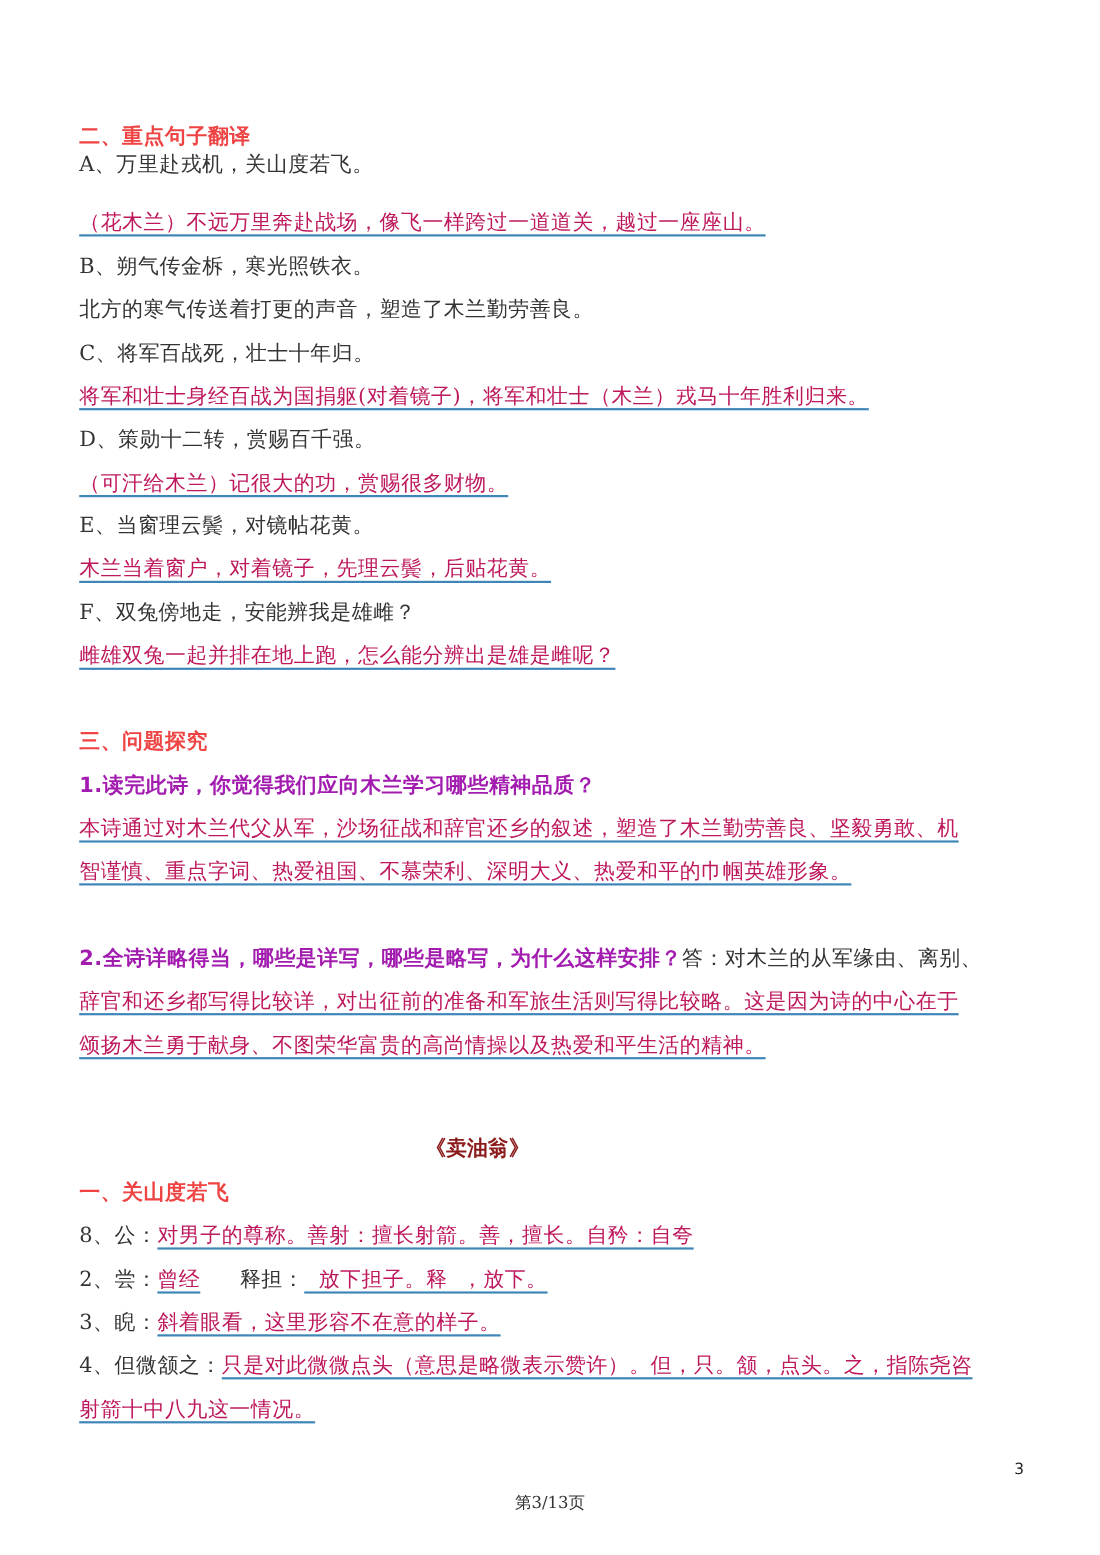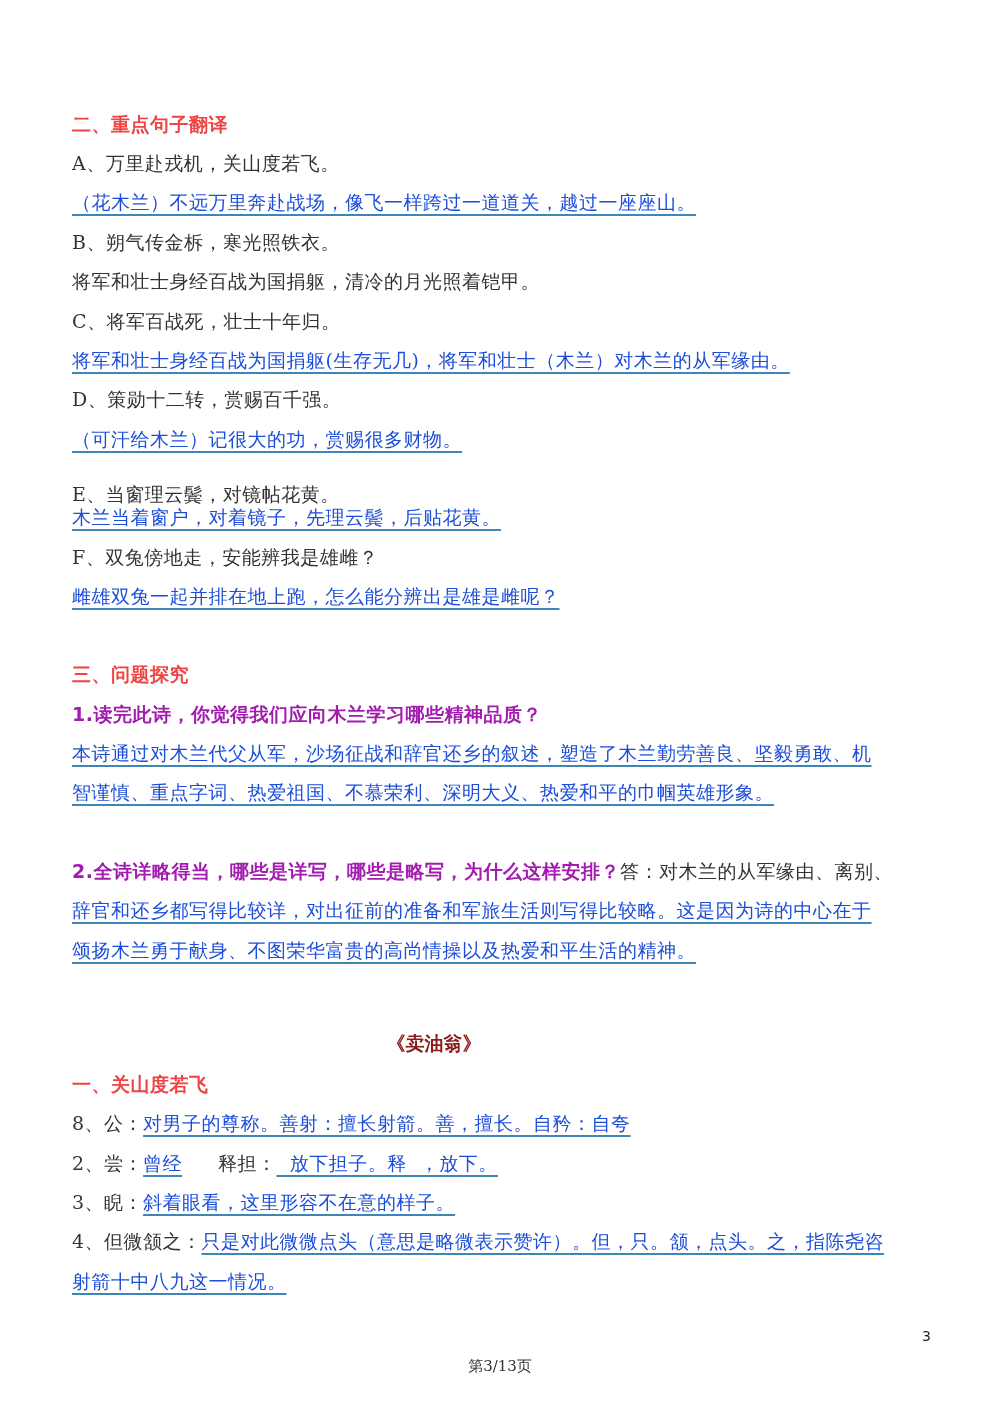--- a/index.html
+++ b/index.html
@@ -1,40 +1,40 @@
 <!DOCTYPE html>
 <html><head>
 <meta charset="utf-8">
 <style>
   html, body { margin:0; padding:0; background:#ffffff; }
   body { width:1000px; height:1414px; position:relative; overflow:hidden;
          font-family:"DejaVu Serif","Liberation Serif",serif; color:#333333; }
   .line { position:absolute; left:72px; font-size:19px; line-height:26px; white-space:nowrap; letter-spacing:0.5px; }
   .heading { color:#ef4444; font-weight:bold; font-family:"DejaVu Sans","Liberation Sans",sans-serif; font-size:19px; }
   .question { color:#a21caf; font-weight:bold; font-family:"DejaVu Sans","Liberation Sans",sans-serif; }
-  .ans { color:#1d4ed8; text-decoration:underline; text-decoration-color:#3f86b8; text-underline-offset:5px; text-decoration-thickness:1.5px; }
+  .ans { color:#be185d; text-decoration:underline; text-decoration-color:#3f86b8; text-underline-offset:5px; text-decoration-thickness:1.5px; }
   .plain { color:#333333; }
   .title { position:absolute; left:0; width:868px; text-align:center; top:1031px; font-size:19px; color:#8b1a1a; font-weight:bold; font-family:"DejaVu Sans","Liberation Sans",sans-serif; }
   .pnum { position:absolute; left:922px; top:1328px; font-size:14px; color:#222; font-family:"DejaVu Sans","Liberation Sans",sans-serif; }
   .pfooter { position:absolute; left:0; width:1000px; text-align:center; top:1357px; font-size:15px; color:#333; }
 </style>
 </head>
 <body>
 
 <div class="line heading" style="top:111px;">二、重点句子翻译</div>
 
-<div class="line plain" style="top:150px;">A、万里赴戎机，关山度若飞。</div>
+<div class="line plain" style="top:136px;">A、万里赴戎机，关山度若飞。</div>
 <div class="line ans" style="top:189px;">（花木兰）不远万里奔赴战场，像飞一样跨过一道道关，越过一座座山。</div>
 <div class="line plain" style="top:229px;">B、朔气传金柝，寒光照铁衣。</div>
-<div class="line plain" style="top:268px;">将军和壮士身经百战为国捐躯，清冷的月光照着铠甲。</div>
+<div class="line plain" style="top:268px;">北方的寒气传送着打更的声音，塑造了木兰勤劳善良。</div>
 <div class="line plain" style="top:308px;">C、将军百战死，壮士十年归。</div>
-<div class="line ans" style="top:347px;">将军和壮士身经百战为国捐躯(生存无几)，将军和壮士（木兰）对木兰的从军缘由。</div>
+<div class="line ans" style="top:347px;">将军和壮士身经百战为国捐躯(对着镜子)，将军和壮士（木兰）戎马十年胜利归来。</div>
 <div class="line plain" style="top:386px;">D、策勋十二转，赏赐百千强。</div>
 <div class="line ans" style="top:426px;">（可汗给木兰）记很大的功，赏赐很多财物。</div>
-<div class="line plain" style="top:481px;">E、当窗理云鬓，对镜帖花黄。</div>
+<div class="line plain" style="top:465px;">E、当窗理云鬓，对镜帖花黄。</div>
 <div class="line ans" style="top:504px;">木兰当着窗户，对着镜子，先理云鬓，后贴花黄。</div>
 <div class="line plain" style="top:544px;">F、双兔傍地走，安能辨我是雄雌？</div>
 <div class="line ans" style="top:583px;">雌雄双兔一起并排在地上跑，怎么能分辨出是雄是雌呢？</div>
 
 <div class="line heading" style="top:661px;">三、问题探究</div>
 <div class="line question" style="top:701px;">1.读完此诗，你觉得我们应向木兰学习哪些精神品质？</div>
 <div class="line ans" style="top:740px;">本诗通过对木兰代父从军，沙场征战和辞官还乡的叙述，塑造了木兰勤劳善良、坚毅勇敢、机</div>
 <div class="line ans" style="top:779px;">智谨慎、重点字词、热爱祖国、不慕荣利、深明大义、热爱和平的巾帼英雄形象。</div>
 
 <div class="line" style="top:858px;">

